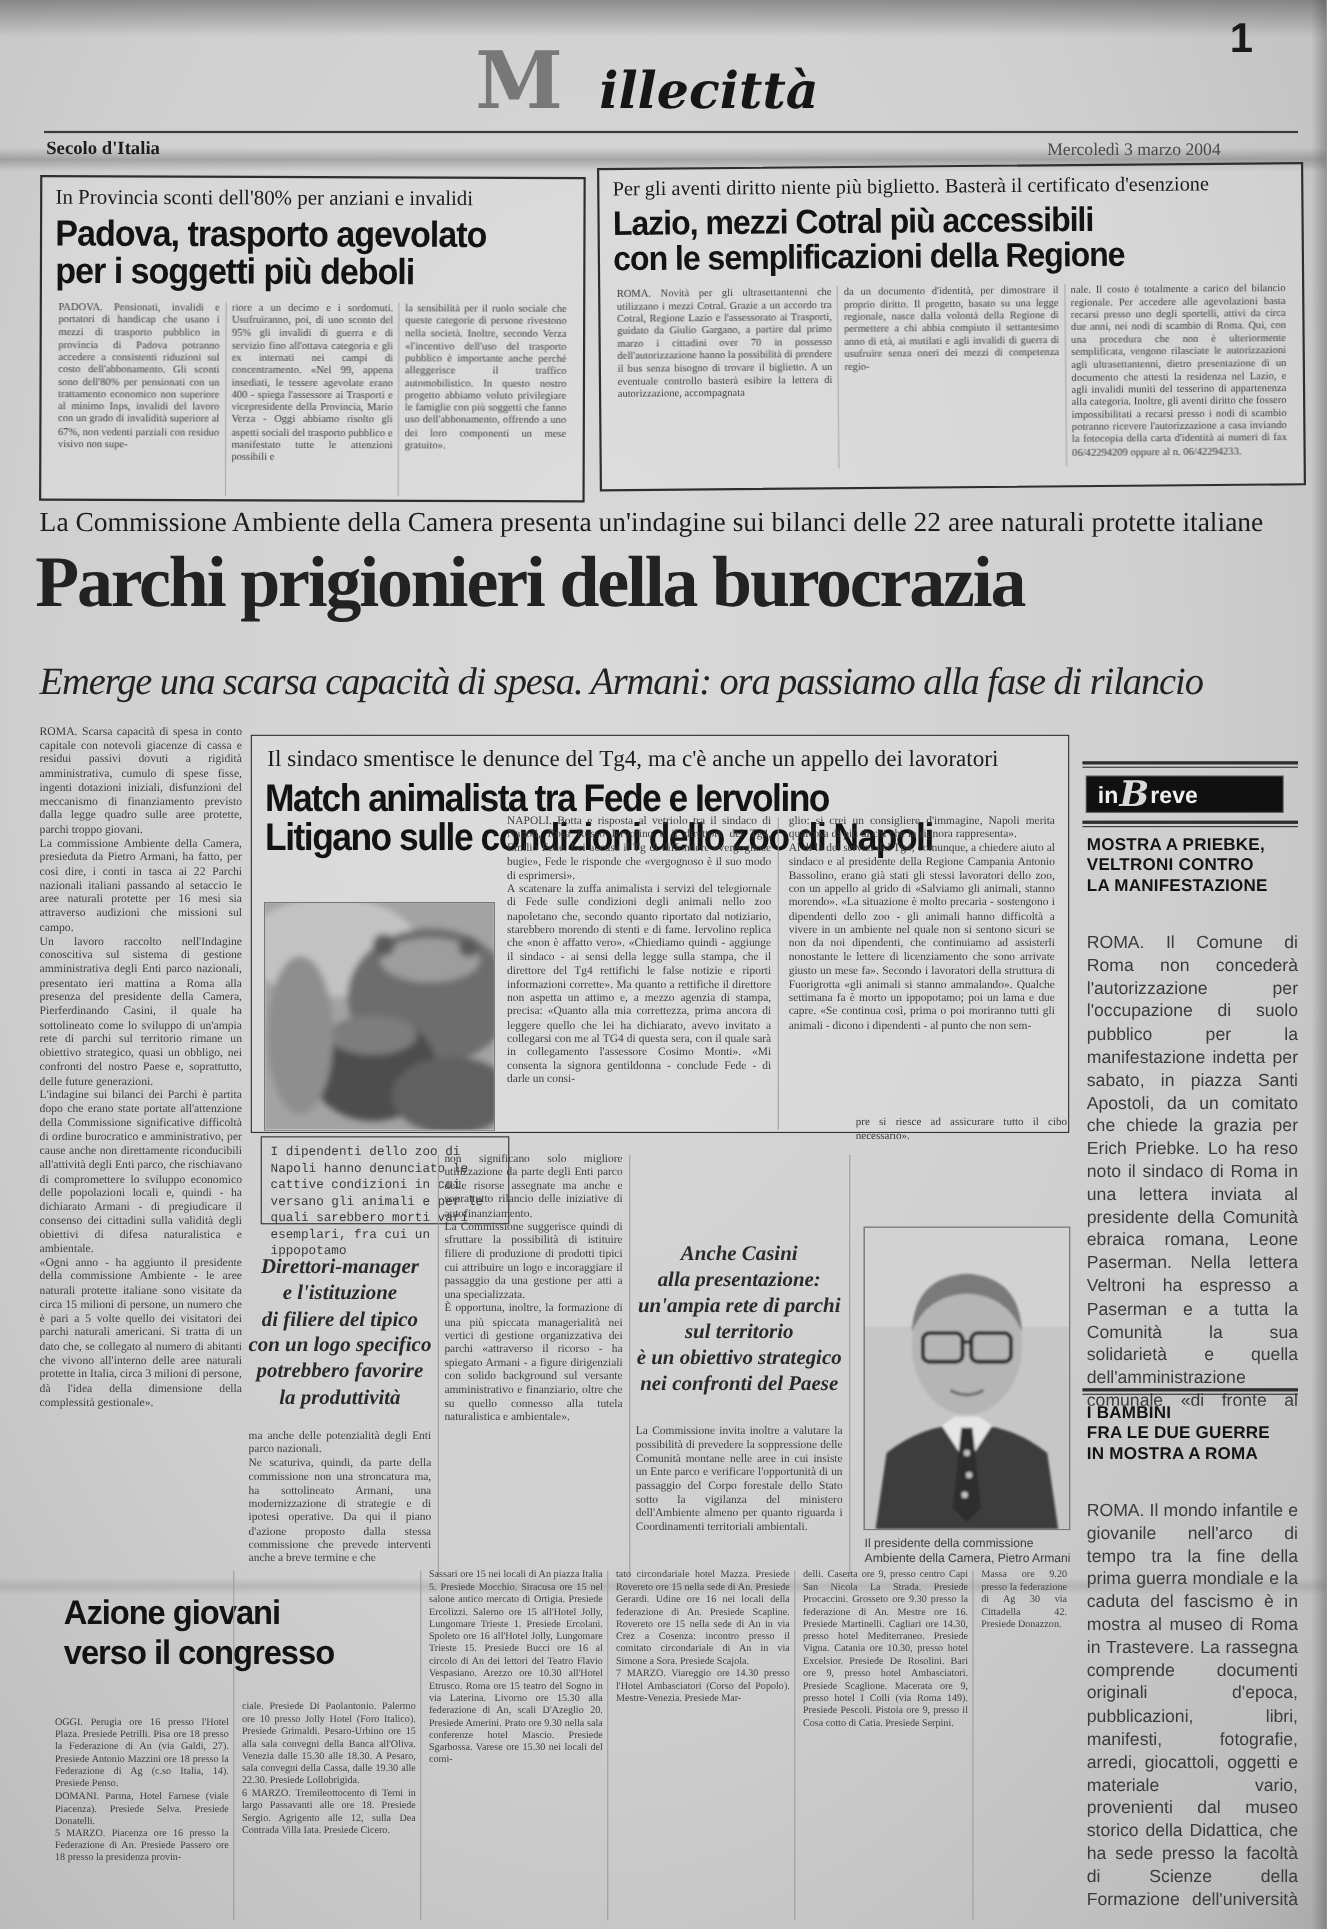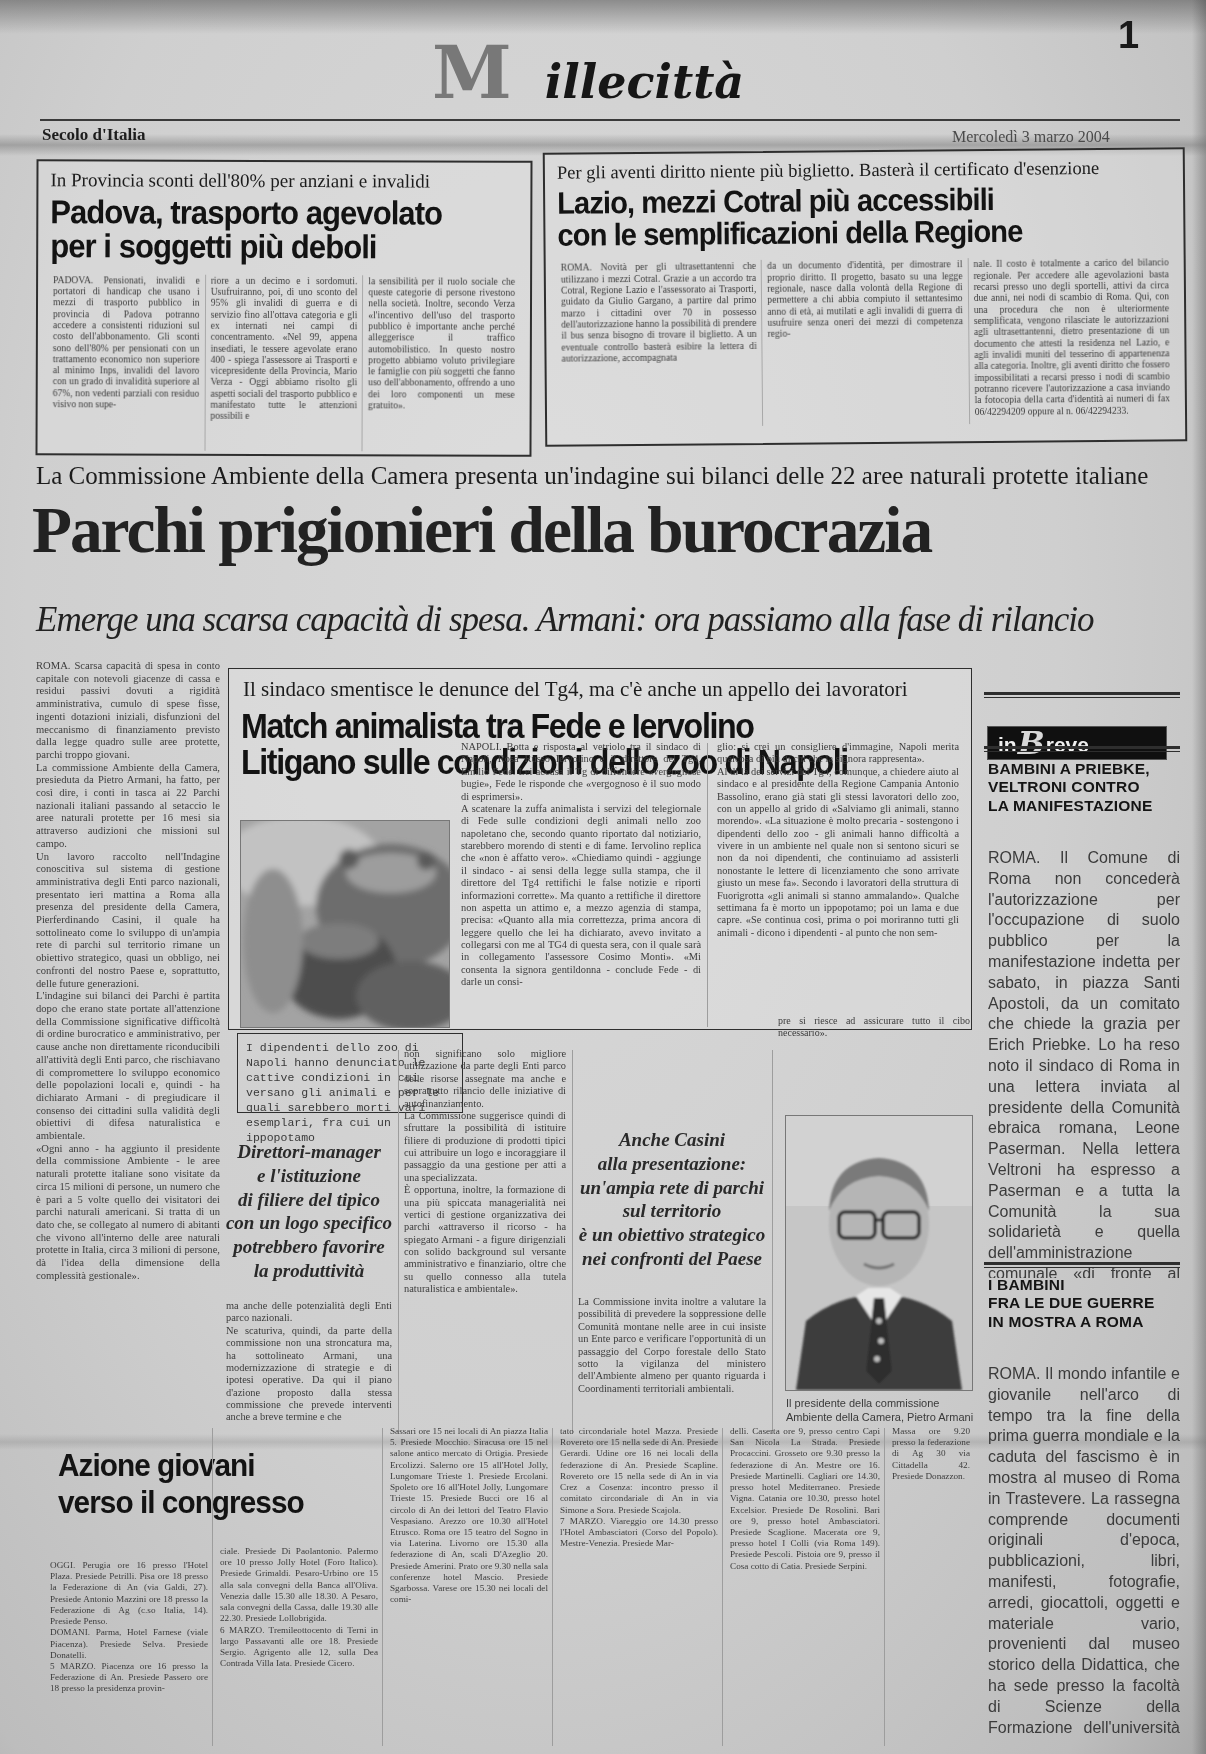--- a/index.html
+++ b/index.html
@@ -28,21 +28,21 @@
   .colrow > div + div{border-left:1px solid #a8a8a8;}
 
   .giant{font-family:"Liberation Serif",serif;font-weight:bold;font-size:66px;letter-spacing:-2px;color:#222;transform:scaleX(.99);transform-origin:left top;white-space:nowrap;}
   .subhead{font-family:"Liberation Serif",serif;font-style:italic;font-size:35px;color:#222;letter-spacing:-1px;white-space:nowrap;}
   .pull{font-family:"Liberation Serif",serif;font-style:italic;font-weight:bold;font-size:19px;line-height:1.25;color:#2a2a2a;text-align:center;white-space:pre-line;filter:blur(.2px);}
   .vrule{position:absolute;width:1px;background:#9d9d9d;}
 
   .capbox{position:absolute;border:1.5px solid #2e2e2e;box-sizing:border-box;padding:7px 8px;
     font-family:"Liberation Sans",sans-serif;font-size:11.5px;line-height:1.3;color:#3a3a3a;filter:blur(.25px);}
 
-  .inbreve-bar{position:absolute;background:#101010;display:flex;align-items:flex-end;padding:0 10px 2px 10px;box-shadow:0 0 0 1px #555;margin-top:21px;}
+  .inbreve-bar{position:absolute;background:#101010;display:flex;align-items:flex-end;padding:0 10px 2px 10px;box-shadow:0 0 0 1px #555;}
   .inbreve-bar .w{font-family:"Liberation Sans",sans-serif;font-weight:bold;font-size:21px;color:#efefef;}
   .inbreve-bar .b{font-family:"DejaVu Serif",serif;font-style:italic;font-weight:bold;font-size:32px;color:#d8d8d8;line-height:.8;margin:0 1px;}
   .sb-title{font-family:"Liberation Sans",sans-serif;font-weight:bold;font-size:15.5px;line-height:1.18;color:#141414;white-space:pre-line;letter-spacing:.2px;}
   .sb-body{font-family:"Liberation Sans",sans-serif;font-size:16px;line-height:1.3;color:#3b3b3b;text-align:justify;filter:blur(.3px);white-space:pre-line;overflow:hidden;margin-top:26px;}
   .dbl{border-top:3px solid #2e2e2e;border-bottom:1px solid #2e2e2e;height:2px;}
 
   .photo{position:absolute;overflow:hidden;box-shadow:0 0 0 1px #777;}
 </style>
 </head>
 <body>
@@ -185,21 +185,21 @@
 Ambiente della Camera, Pietro Armani</div>
 
   <div class="abs dbl" style="left:984px;top:692px;width:196px;"></div>
   <div class="inbreve-bar" style="left:988px;top:706px;width:158px;height:30px;">
     <span class="w">in</span>
       <span class="b">B</span>
       <span class="w">reve</span>
   </div>
   <div class="abs dbl" style="left:984px;top:746px;width:196px;"></div>
 
-  <div class="abs sb-title" style="left:988px;top:760px;width:192px;">BAMBINI A PRIEBKE,
+  <div class="abs sb-title" style="left:988px;top:760px;width:192px;">MOSTRA A PRIEBKE,
 VELTRONI CONTRO
 LA MANIFESTAZIONE</div>
   <div class="abs sb-body" style="left:988px;top:822px;width:192px;height:430px;">ROMA. Il Comune di Roma non concederà l'autorizzazione per l'occupazione di suolo pubblico per la manifestazione indetta per sabato, in piazza Santi Apostoli, da un comitato che chiede la grazia per Erich Priebke. Lo ha reso noto il sindaco di Roma in una lettera inviata al presidente della Comunità ebraica romana, Leone Paserman. Nella lettera Veltroni ha espresso a Paserman e a tutta la Comunità la sua solidarietà e quella dell'amministrazione comunale «di fronte al tentativo da parte di alcuni di cancellare attraverso la manifestazione per la richiesta di grazia per Priebke non solo una condanna all'ergastolo con sentenza definitiva per crimini contro l'umanità», ma anche una parte fondamentale dell'identità della città». Quindi per Veltroni il rifiuto a concedere l'autorizzazione per l'occupazione di suolo pubblico è «un atto dovuto per il rispetto che proviamo per tutti i morti di quel terribile eccidio e per la difesa della nostra storia».</div>
 
   <div class="abs dbl" style="left:984px;top:1262px;width:196px;"></div>
   <div class="abs sb-title" style="left:988px;top:1276px;width:192px;">I BAMBINI
 FRA LE DUE GUERRE
 IN MOSTRA A ROMA</div>
   <div class="abs sb-body" style="left:988px;top:1338px;width:192px;height:372px;">ROMA. Il mondo infantile e giovanile nell'arco di tempo tra la fine della prima guerra mondiale e la caduta del fascismo è in mostra al museo di Roma in Trastevere. La rassegna comprende documenti originali d'epoca, pubblicazioni, libri, manifesti, fotografie, arredi, giocattoli, oggetti e materiale vario, provenienti dal museo storico della Didattica, che ha sede presso la facoltà di Scienze della Formazione dell'università degli studi "Roma tre", e da altre istituzioni pubbliche e da privati. La mostra si propone, inoltre, di ricostruire in chiave storico-sociale quanto è avvenuto a Roma durante il ventennio fascista in ambito educativo, sanitario, ludico, assistenziale e politico nei confronti delle nuove generazioni ed evidenziare le strategie adottate, le iniziative prese in vari settori, i mezzi di propaganda e di persuasione utilizzati dal regime tra i giovani, nelle famiglie e nelle scuole per raggiungere i propri obiettivi.</div>
 

